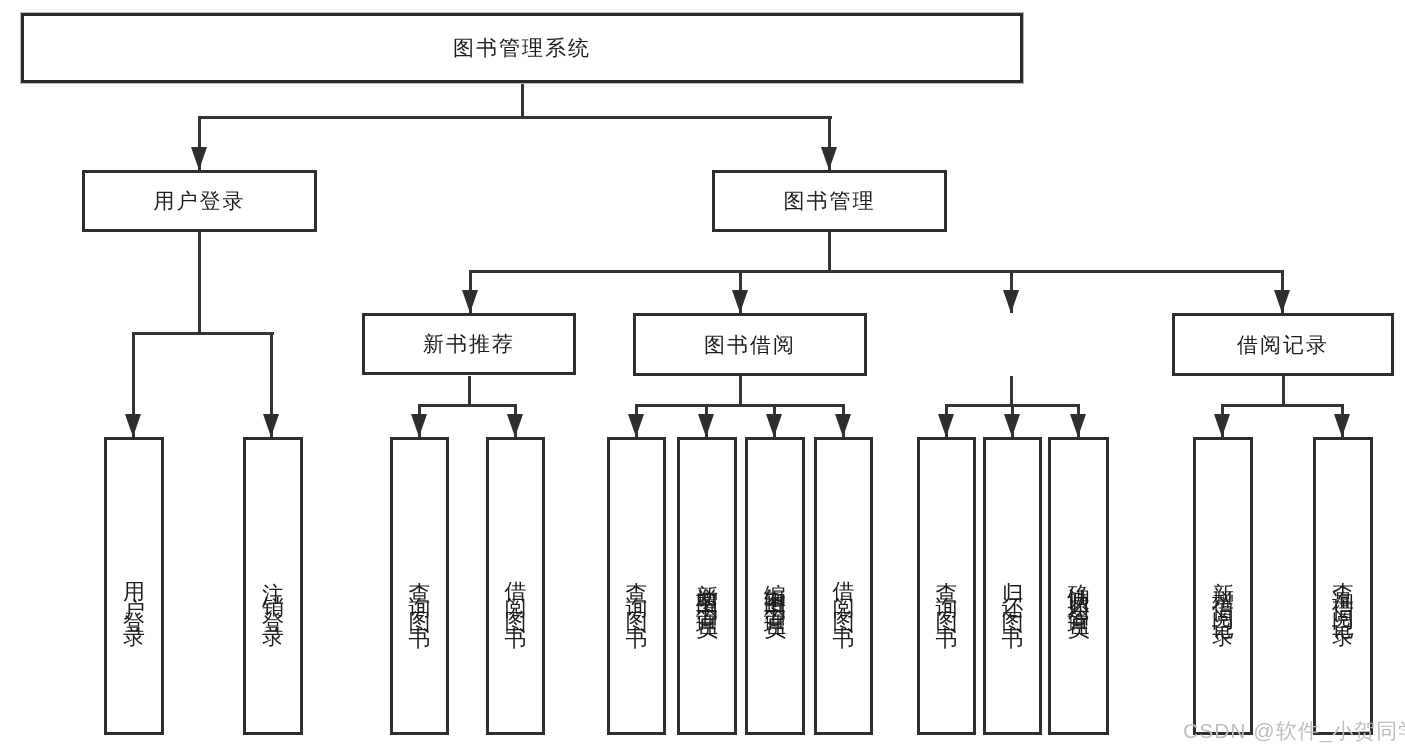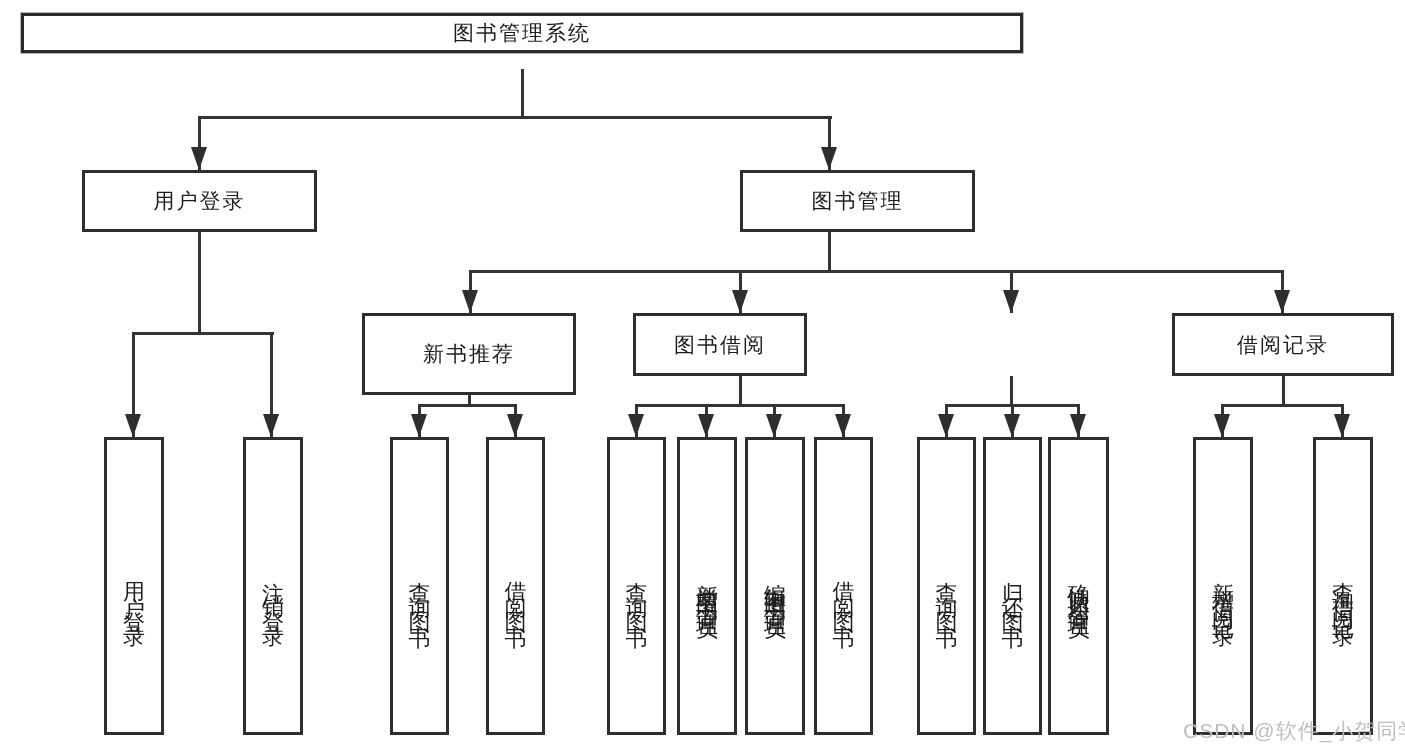--- a/index.html
+++ b/index.html
@@ -77,35 +77,35 @@
   <div class="ar" style="left:1004px;top:414px;"></div>
   <div class="ar" style="left:1070px;top:414px;"></div>
 
   <div class="ln" style="left:1282px;top:376px;width:3px;height:30px;"></div>
   <div class="ln" style="left:1221px;top:404px;width:123px;height:3px;"></div>
   <div class="ln" style="left:1221px;top:404px;width:3px;height:33px;"></div>
   <div class="ln" style="left:1341px;top:404px;width:3px;height:33px;"></div>
   <div class="ar" style="left:1214px;top:414px;"></div>
   <div class="ar" style="left:1334px;top:414px;"></div>
 
-  <div class="box hbox root" style="left:21px;top:13px;width:1002px;height:40px;">
+  <div class="box hbox root" style="left:21px;top:13px;width:1002px;height:70px;">
     <span>图书管理系统</span>
   </div>
 
   <div class="box hbox" style="left:82px;top:170px;width:235px;height:62px;">
     <span>用户登录</span>
   </div>
-  <div class="box hbox" style="left:712px;top:170px;width:235px;height:62px;margin-left:28px;">
+  <div class="box hbox" style="left:712px;top:170px;width:235px;height:62px;">
     <span>图书管理</span>
   </div>
 
-  <div class="box hbox" style="left:362px;top:313px;width:214px;height:82px;">
+  <div class="box hbox" style="left:362px;top:313px;width:214px;height:62px;">
     <span>新书推荐</span>
   </div>
-  <div class="box hbox" style="left:633px;top:313px;width:174px;height:63px;">
+  <div class="box hbox" style="left:633px;top:313px;width:234px;height:63px;">
     <span>图书借阅</span>
   </div>
   <div class="box hbox" style="left:1172px;top:313px;width:222px;height:63px;">
     <span>借阅记录</span>
   </div>
 
   <div class="box vbox s4" style="left:104px;top:437px;width:60px;height:298px;">
     <span>用户登录</span>
   </div>
   <div class="box vbox s4" style="left:243px;top:437px;width:60px;height:298px;">

